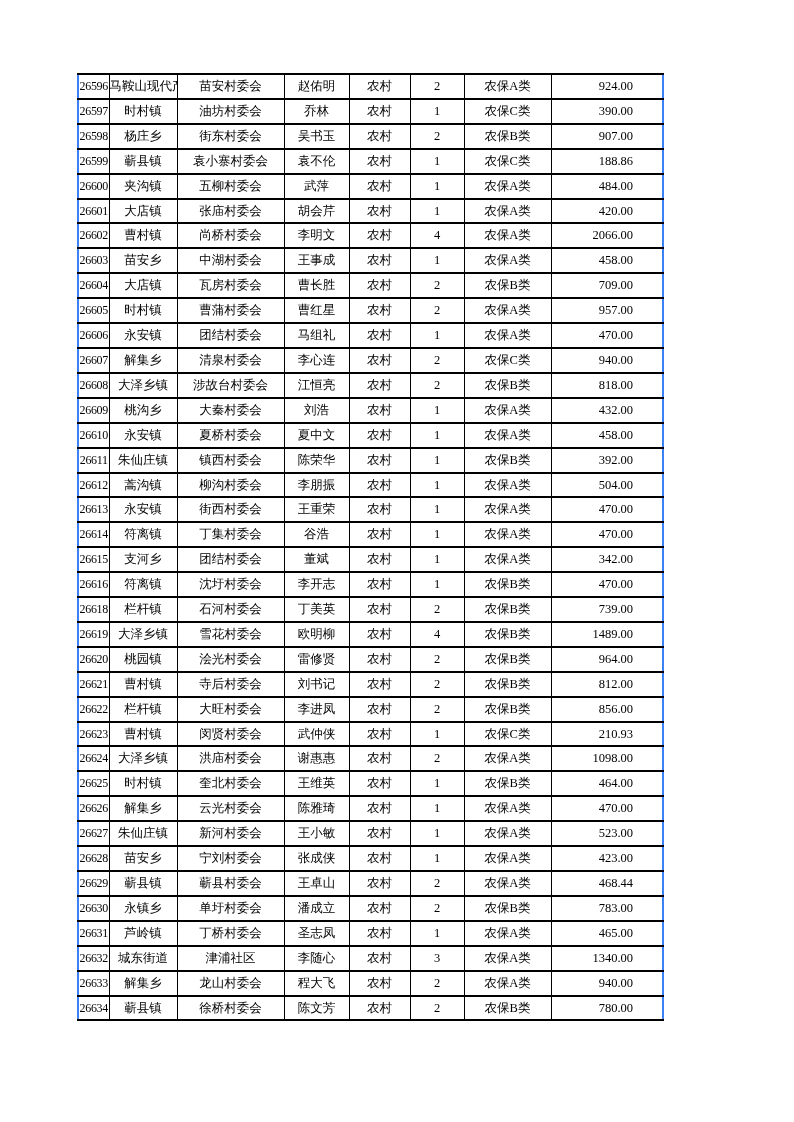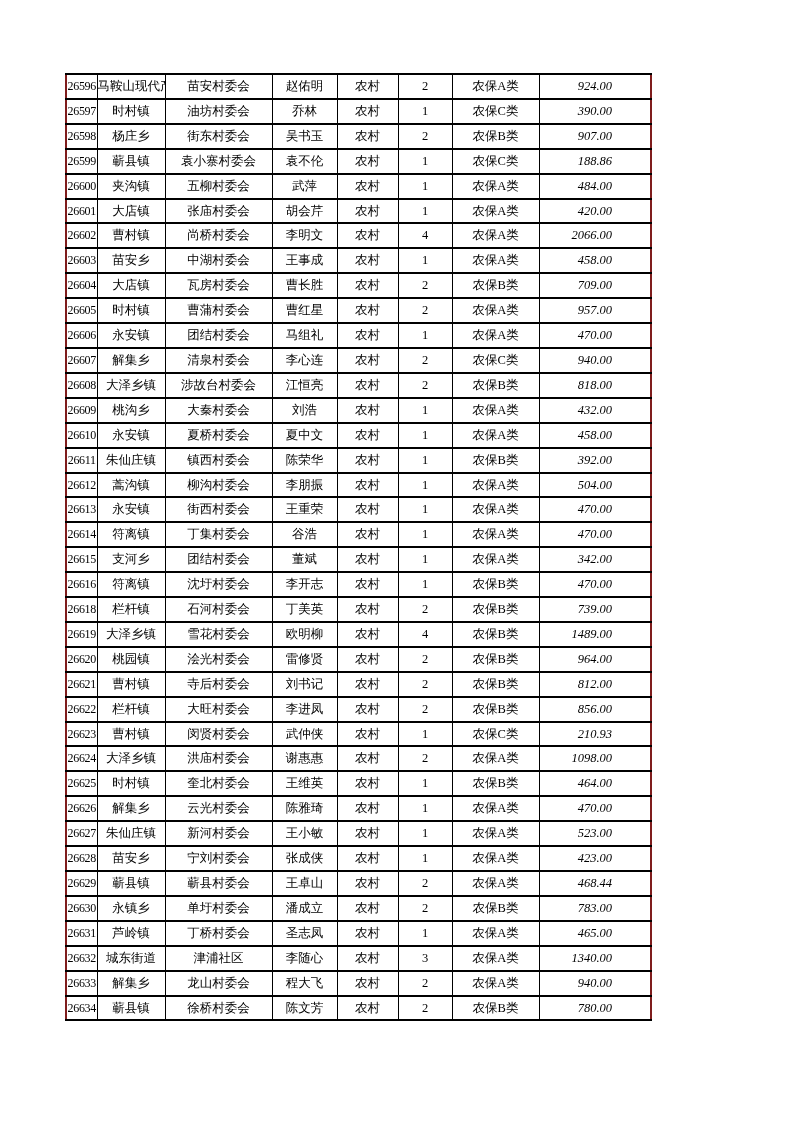--- a/index.html
+++ b/index.html
@@ -11,26 +11,26 @@
     position: relative;
     width: 794px;
     height: 1122px;
     background: #ffffff;
     overflow: hidden;
     font-family: "Liberation Serif", "DejaVu Serif", serif;
     color: #000000;
   }
   table.grid {
     position: absolute;
-    left: 65px;
+    left: 77px;
     top: 73px;
     border-collapse: collapse;
     table-layout: fixed;
     width: 585px;
-    border: 2px solid #7f1d1d;
+    border: 2px solid #3b82f6;
   }
   table.grid td {
     border-left: 1px solid #000000;
     border-right: 1px solid #000000;
     border-top: 2px solid #000000;
     border-bottom: 2px solid #000000;
     height: 22.9px;
     padding: 0;
     font-size: 12.5px;
     line-height: 22.9px;
@@ -39,22 +39,21 @@
     white-space: nowrap;
     overflow: hidden;
     color: #000000;
   }
   table.grid td.c-id {
     font-size: 12px;
     letter-spacing: -0.3px;
   }
   table.grid td.c-amount {
     text-align: right;
-    padding-right: 38px;
-    font-style: italic;
+    padding-right: 29px;
   }
 </style>
 </head>
 <body>
 
 <div class="page">
   <table class="grid">
     <colgroup>
         <col style="width: 31px;">
         <col style="width: 68px;">

